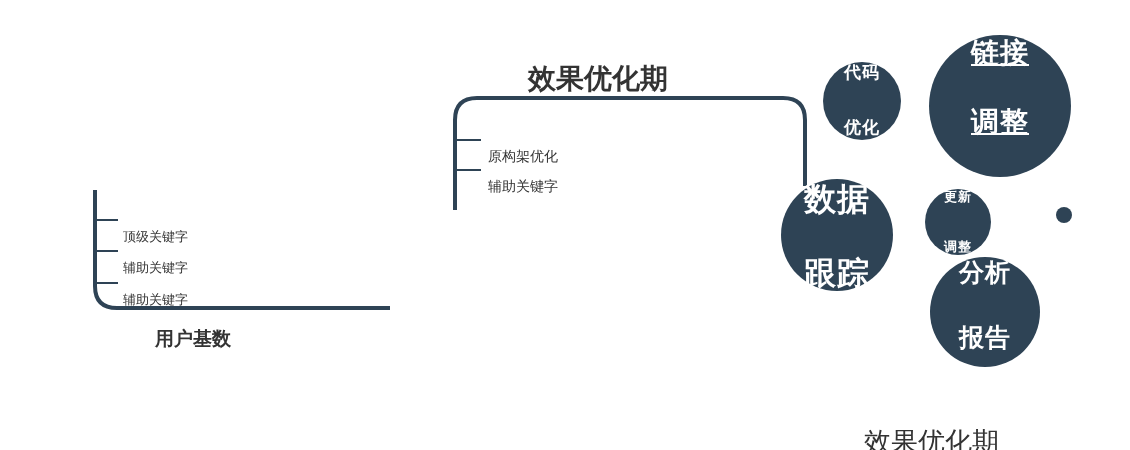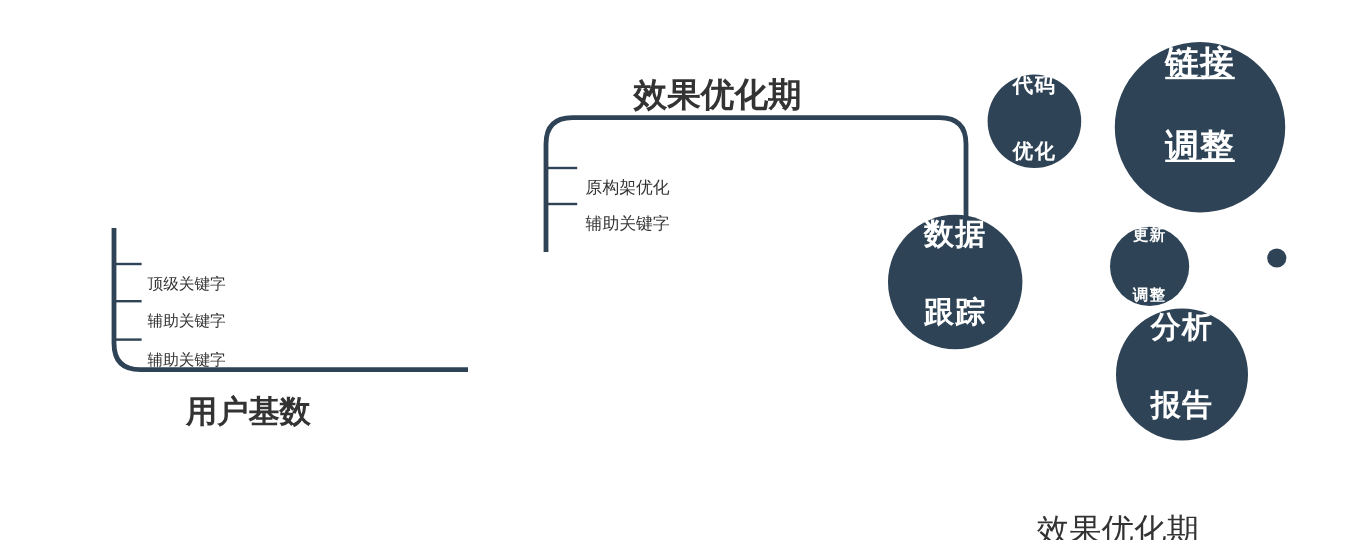--- a/index.html
+++ b/index.html
@@ -27,42 +27,42 @@
     flex-direction: column;
     align-items: center;
     text-align: center;
     font-weight: bold;
     line-height: 1.25;
     letter-spacing: 1px;
     gap: 34px;
   }
   .node-traffic   { left: 22px;  top: 59px;  width: 146px; height: 146px; font-size: 27px; }
   .node-structure { left: 375px; top: 200px; width: 144px; height: 144px; font-size: 26px; }
-  .node-data      { left: 740px; top: 179px; width: 112px; height: 112px; font-size: 25px; }
+  .node-data      { left: 781px; top: 179px; width: 112px; height: 112px; font-size: 32px; }
   .node-code      { left: 823px; top: 62px;  width: 78px;  height: 78px;  font-size: 17px; }
   .node-link      { left: 929px; top: 35px;  width: 142px; height: 142px; font-size: 28px; text-decoration: underline; }
   .node-update    { left: 925px; top: 189px; width: 66px;  height: 66px;  font-size: 13px; }
   .node-report    { left: 930px; top: 257px; width: 110px; height: 110px; font-size: 25px; }
 
   .dot {
     position: absolute;
     left: 1056px; top: 207px;
     width: 16px; height: 16px;
     border-radius: 50%;
     background: var(--node-fill, #2e4355);
   }
 
   .edge-label {
     position: absolute;
     color: var(--label-dark, #333333);
     font-weight: 700;
     white-space: nowrap;
   }
   .label-keyword  { left: 528px; top: 60px;  font-size: 28px; }
-  .label-userbase { left: 155px; top: 326px; font-size: 26px; }
+  .label-userbase { left: 155px; top: 326px; font-size: 19px; }
   .label-footer   { left: 864px; top: 402px; font-size: 27px; font-weight: 500; margin-top: 22px; }
 
   .branch {
     position: absolute;
     color: var(--label-dark, #333333);
     font-size: 13px;
     white-space: nowrap;
     margin-top: 16px;
   }
   .b-left-0 { left: 123px; top: 212px; }

